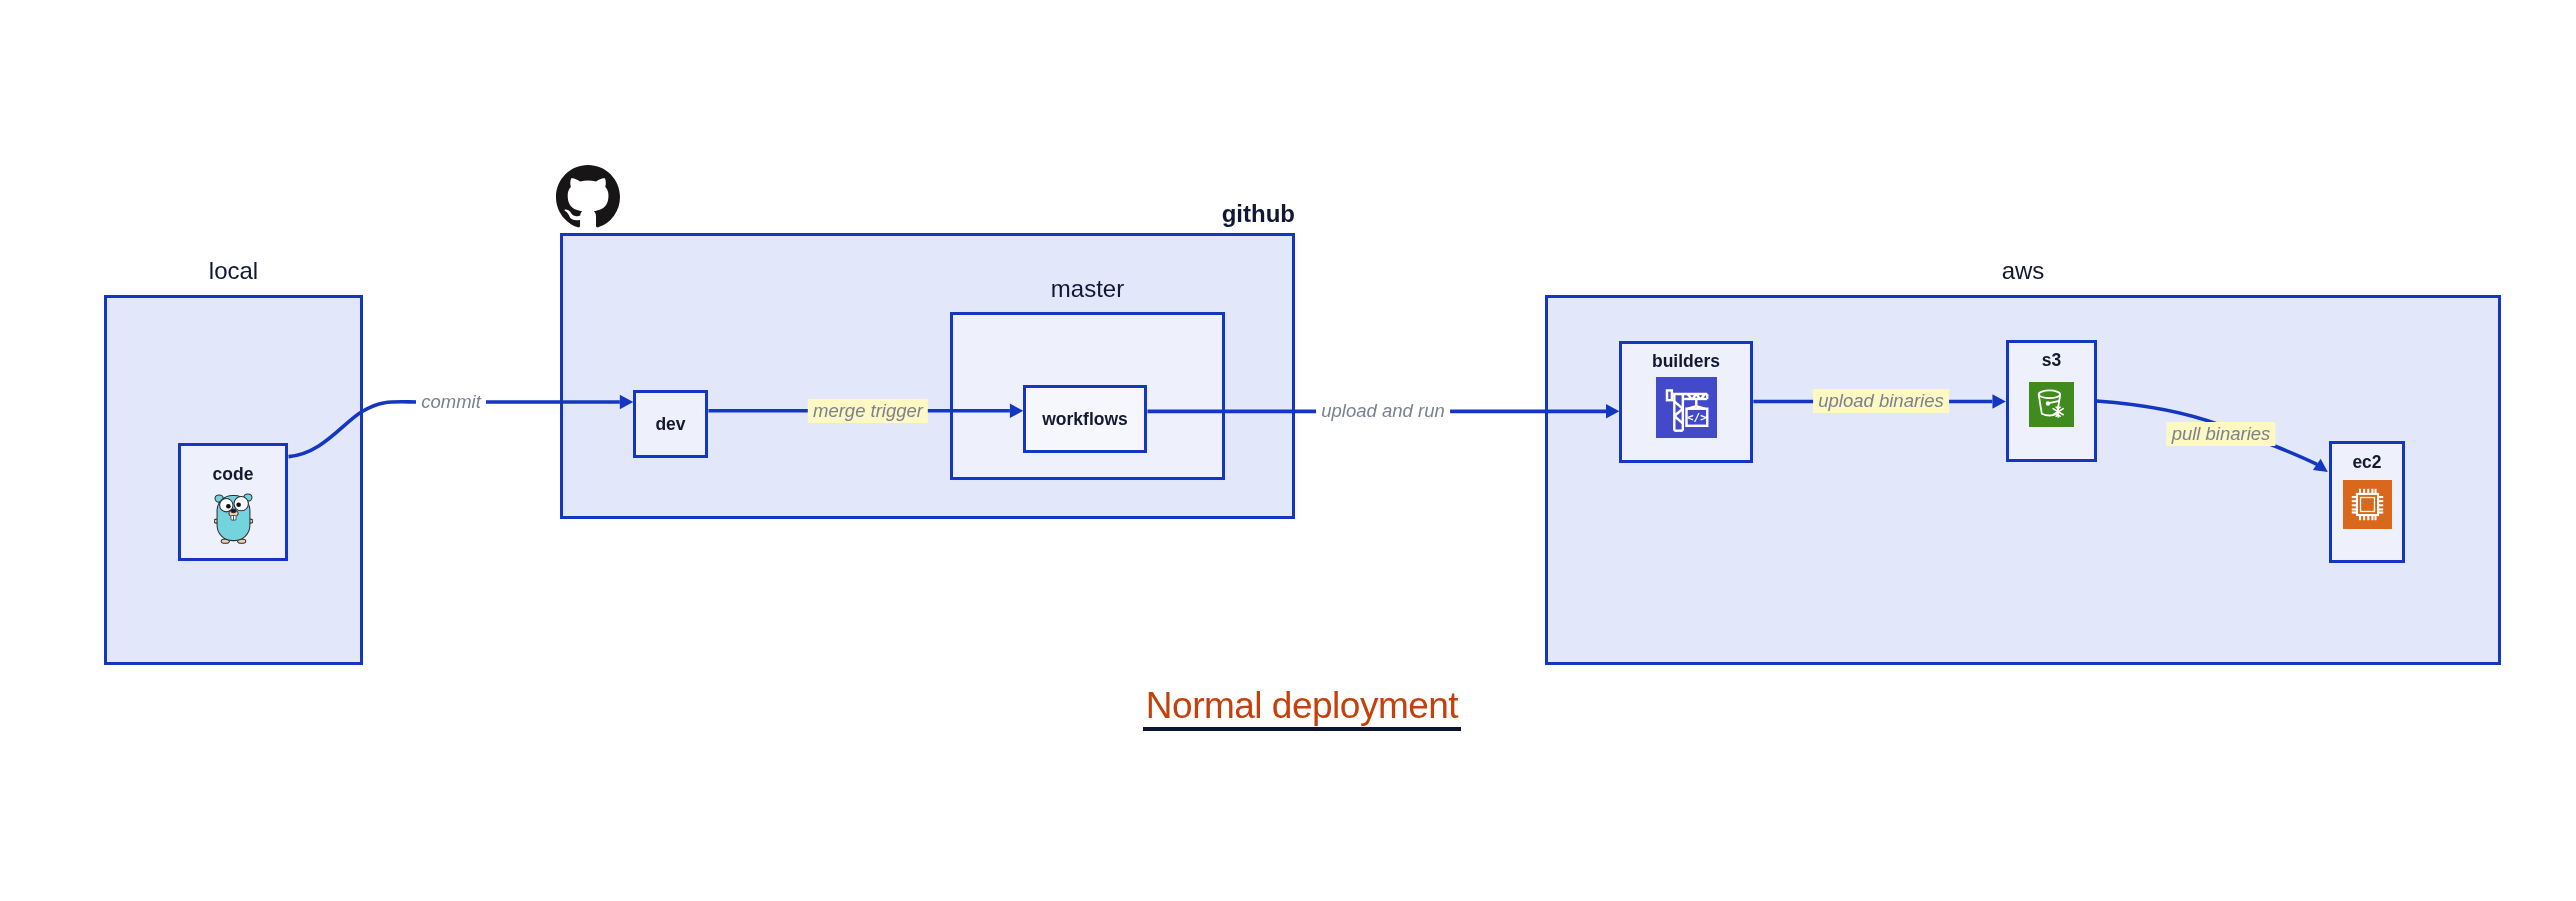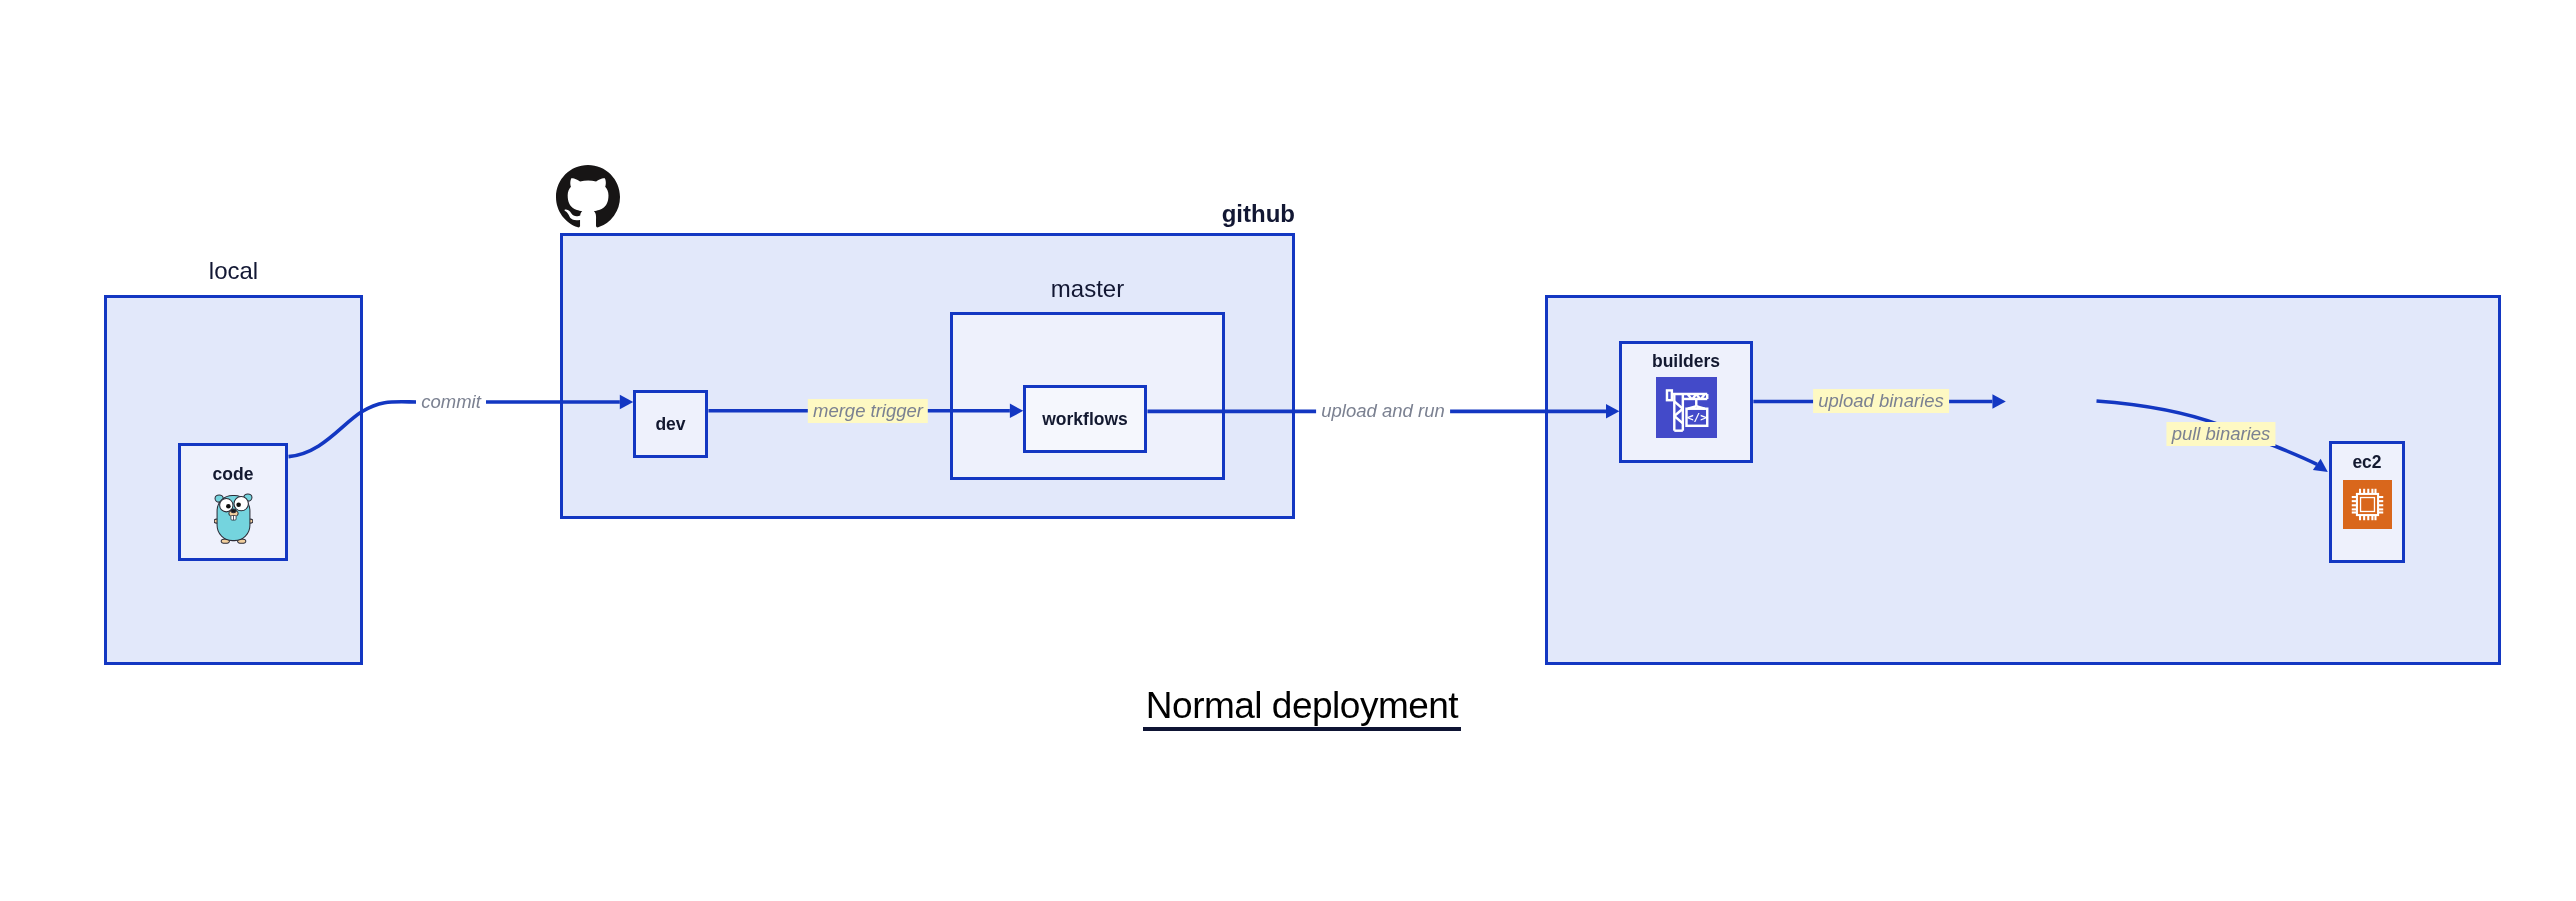--- a/index.html
+++ b/index.html
@@ -70,21 +70,21 @@
   #diagram-title{
     position:absolute;
     left:0;right:0;top:685px;
     text-align:center;
     z-index:1;
   }
   #diagram-title span{
     display:inline-block;
     font-size:37px;
     line-height:41px;
-    color:#000000;
+    color:#c2410c;
     border-bottom:4.1px solid #0e1434;
     padding:0 3.1px 1px 3.1px;
     letter-spacing:-0.5px;
   }
 </style>
 </head>
 <body>
 
 <div id="canvas">
 
@@ -124,20 +124,21 @@
     <div class="nlabel">dev</div>
   </div>
 
   <div class="clabel" style="left:950px;top:274px;width:275px;text-align:center;">master</div>
   <div class="inner-box" style="left:950px;top:312px;width:275px;height:168px;background:#eef1fc;"></div>
 
   <div class="node center" style="left:1023px;top:385px;width:124px;height:68px;background:#f5f7fd;z-index:2;">
     <div class="nlabel">workflows</div>
   </div>
 
+  <div class="clabel" style="left:1545px;top:256px;width:956px;text-align:center;">aws</div>
   <div class="container-box" style="left:1545px;top:295px;width:956px;height:370px;"></div>
 
   <div class="node" style="left:1619px;top:341px;width:134px;height:122px;padding-top:6.2px;text-align:right;">
     <div class="nlabel">builders</div>
     <svg class="icon-tile" width="61" height="61" viewBox="0 0 100 100" style="margin-top:4.1px;">
       <rect x="0" y="0" width="100" height="100" fill="#434ac9"></rect>
       <g stroke="#ffffff" stroke-width="4" fill="none">
         <rect x="18" y="22" width="8" height="16"></rect>
         <line x1="30" y1="28" x2="30" y2="88"></line>
         <line x1="44" y1="28" x2="44" y2="88"></line>
@@ -154,20 +155,41 @@
         <line x1="80" y1="28" x2="74" y2="36"></line>
         <line x1="66" y1="36" x2="66" y2="48"></line>
         <line x1="52" y1="52" x2="66" y2="48"></line>
         <line x1="80" y1="52" x2="66" y2="48"></line>
         <rect x="50" y="52" width="34" height="28"></rect>
       </g>
       <text x="67" y="72" text-anchor="middle" fill="#ffffff" font-family="'DejaVu Sans Mono','Liberation Mono',monospace" font-size="18" font-weight="bold">&lt;/&gt;</text>
     </svg>
   </div>
 
+  <div class="node" style="left:2006px;top:340px;width:91px;height:122px;padding-top:6.2px;">
+    <div class="nlabel">s3</div>
+    <svg class="icon-tile" width="45" height="45" viewBox="0 0 88 88" style="margin-top:10.3px;">
+      <rect x="0" y="0" width="88" height="88" fill="#3f8b1e"></rect>
+      <g stroke="#ffffff" stroke-width="3.5" fill="none" stroke-linecap="round">
+        <ellipse cx="40" cy="24" rx="21" ry="7.5"></ellipse>
+        <path d="M 19 25 L 25 62 Q 40 69 55 62 L 61 25"></path>
+        <line x1="37" y1="42" x2="59" y2="37"></line>
+        <circle cx="37" cy="42" r="2.5" fill="#ffffff"></circle>
+      </g>
+      <g stroke="#ffffff" stroke-width="3" stroke-linecap="round">
+        <line x1="57" y1="47" x2="57" y2="69"></line>
+        <line x1="47" y1="52" x2="67" y2="64"></line>
+        <line x1="67" y1="52" x2="47" y2="64"></line>
+        <line x1="53" y1="49" x2="57" y2="52"></line>
+        <line x1="61" y1="49" x2="57" y2="52"></line>
+        <line x1="53" y1="67" x2="57" y2="64"></line>
+        <line x1="61" y1="67" x2="57" y2="64"></line>
+      </g>
+    </svg>
+  </div>
 
   <div class="node" style="left:2329px;top:441px;width:76px;height:122px;padding-top:7.2px;">
     <div class="nlabel">ec2</div>
     <svg class="icon-tile" width="49" height="49" viewBox="0 0 95 95" style="margin-top:6.2px;">
       <rect x="0" y="0" width="95" height="95" fill="#d9671c"></rect>
       <g stroke="#ffffff" stroke-width="4" fill="none">
         <rect x="27" y="27" width="41" height="41"></rect>
         <g>
           <line x1="33" y1="27" x2="33" y2="17"></line>
             <line x1="41" y1="27" x2="41" y2="17"></line>

